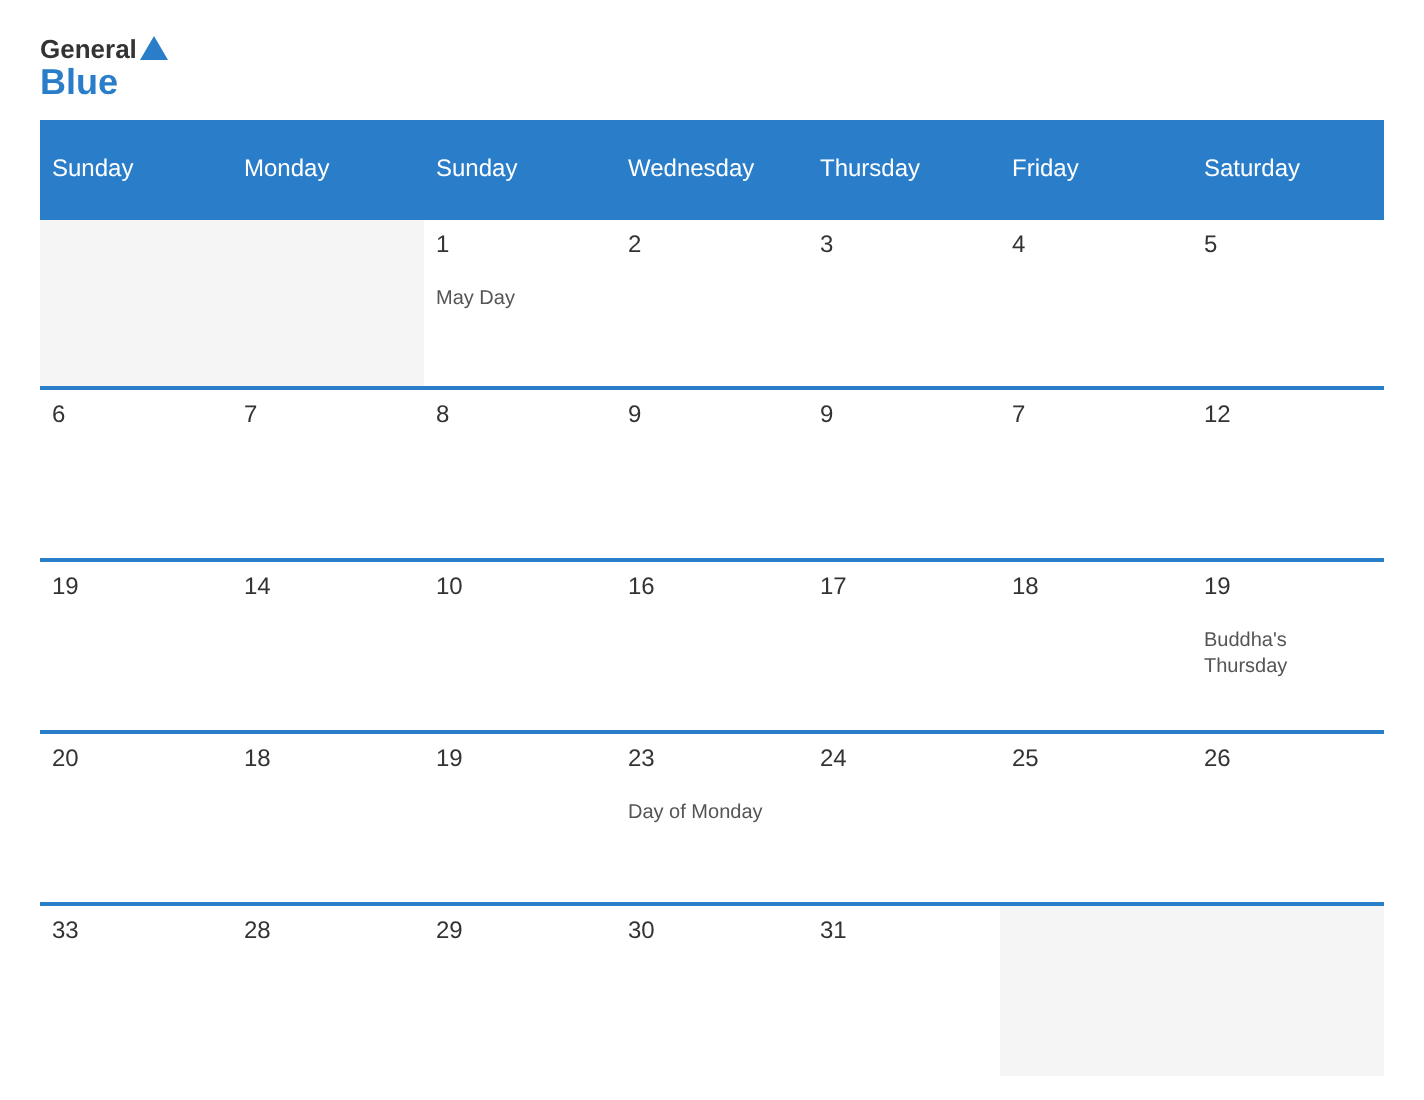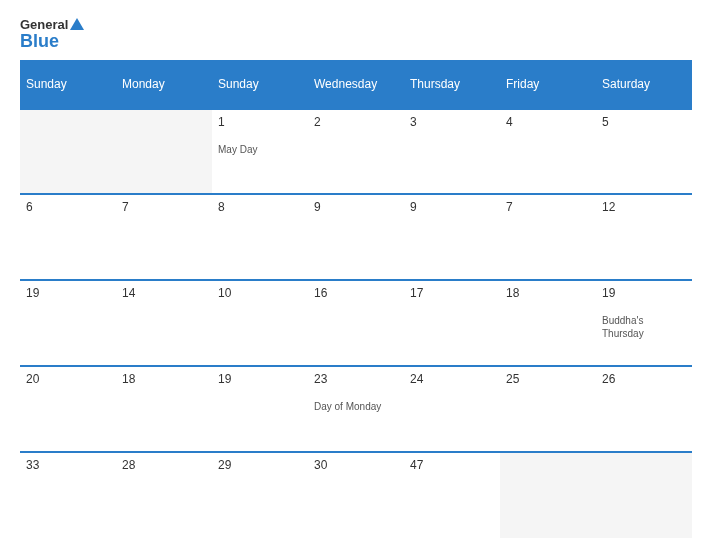--- a/index.html
+++ b/index.html
@@ -241,21 +241,21 @@
             <td>
               <span class="day-num">28</span>
             </td>
             <td>
               <span class="day-num">29</span>
             </td>
             <td>
               <span class="day-num">30</span>
             </td>
             <td>
-              <span class="day-num">47</span>
+              <span class="day-num">31</span>
             </td>
             <td class="empty"></td>
             <td class="empty"></td>
           </tr>
         </tbody>
     </table>
   </div>
 </div>
 
 </body></html>

